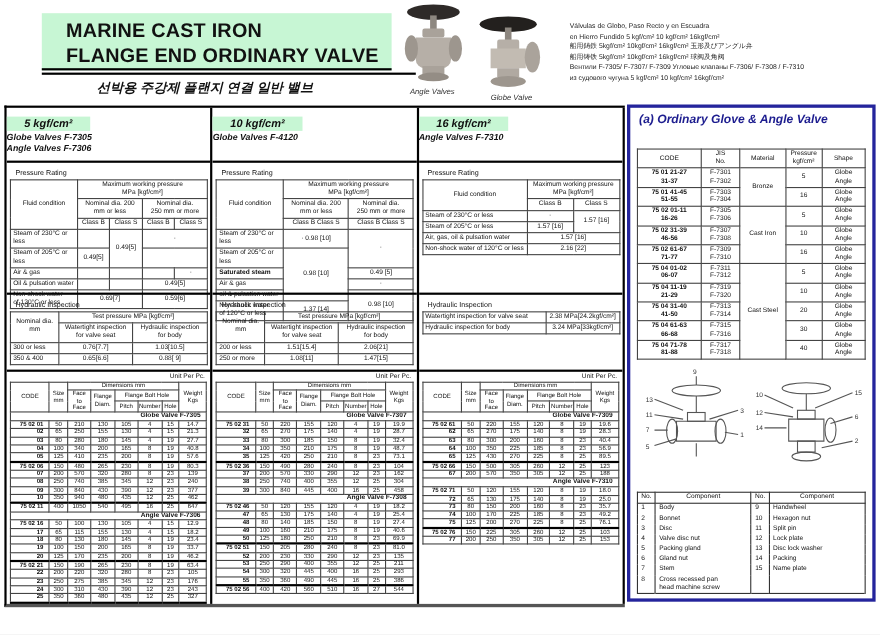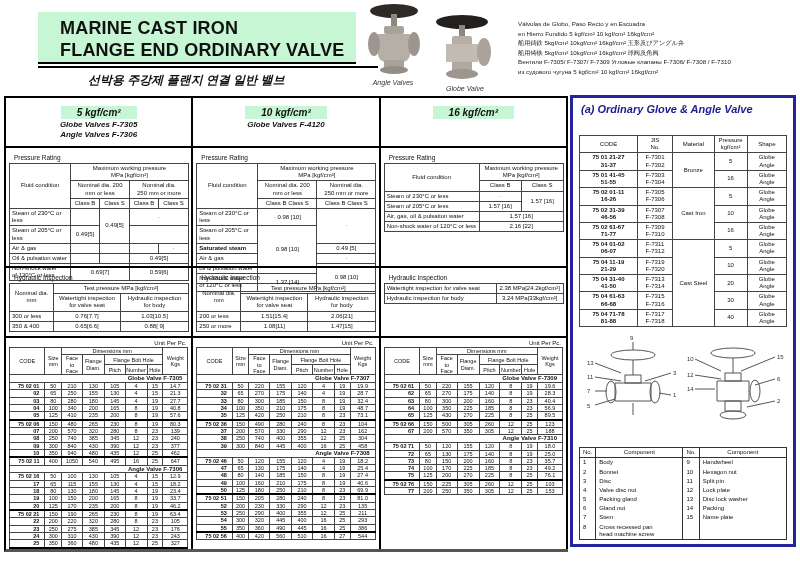--- a/index.html
+++ b/index.html
@@ -17,21 +17,21 @@
   .photo { position:absolute; text-align:center; }
   .photo-label { font-size:7px; font-style:italic; color:#333; margin-top:1px; }
 
   .multilang { position:absolute; left:518px; top:19px; width:276px; font-size:6.2px; line-height:1.55; color:#222; }
 
   
   .cols { position:absolute; left:4px; top:96px; width:564px; height:456px;
     border-top:2px solid #000; border-bottom:3px solid #555; border-left:2px solid #000;
     display:flex; }
   .col { flex:1; border-right:2px solid #000; padding:0 3px; overflow:hidden; }
-  .col-head { height:50px; border-bottom:2px solid #000; margin:0 -3px; text-align:center; padding-top:4px; }
+  .col-head { height:50px; border-bottom:2px solid #000; margin:0 -3px; padding-top:4px; }
   .badge { display:inline-block; background:#c7f6d4; font-weight:bold; font-style:italic; font-size:10px; padding:1px 16px; }
   .valve-line { font-weight:bold; font-style:italic; font-size:8px; line-height:1.3; }
   .sec-title { font-size:6.5px; margin:6px 2px 2px 5px; }
   table { border-collapse:collapse; width:100%; table-layout:fixed; }
   th,td { border:1px solid #444; font-size:6px; font-weight:normal; text-align:center;
     vertical-align:middle; padding:1px; line-height:1.2; white-space:pre-line; overflow:hidden; }
   .b { font-weight:bold; }
   .pt tbody td:first-child, .ht tbody td:first-child { text-align:left; padding-left:2px; }
   .sec-pressure { height:112px; }
   .sec-hydraulic { height:70px; border-top:2px solid #000; margin:0 -3px; padding:0 3px; }
@@ -826,20 +826,21 @@
                 <td>544</td>
               </tr>
             </tbody>
         </table>
       </div>
     </div>
 
     <div class="col">
       <div class="col-head">
         <span class="badge">16 kgf/cm²</span>
+        <div class="valve-line">Angle  Valves F-7310</div>
       </div>
       <div class="sec-pressure">
         <div class="sec-title">Pressure Rating</div>
         <table class="pt">
           <colgroup>
               <col style="width:95px">
               <col style="width:42px">
               <col style="width:42px">
             </colgroup>
           <thead>

